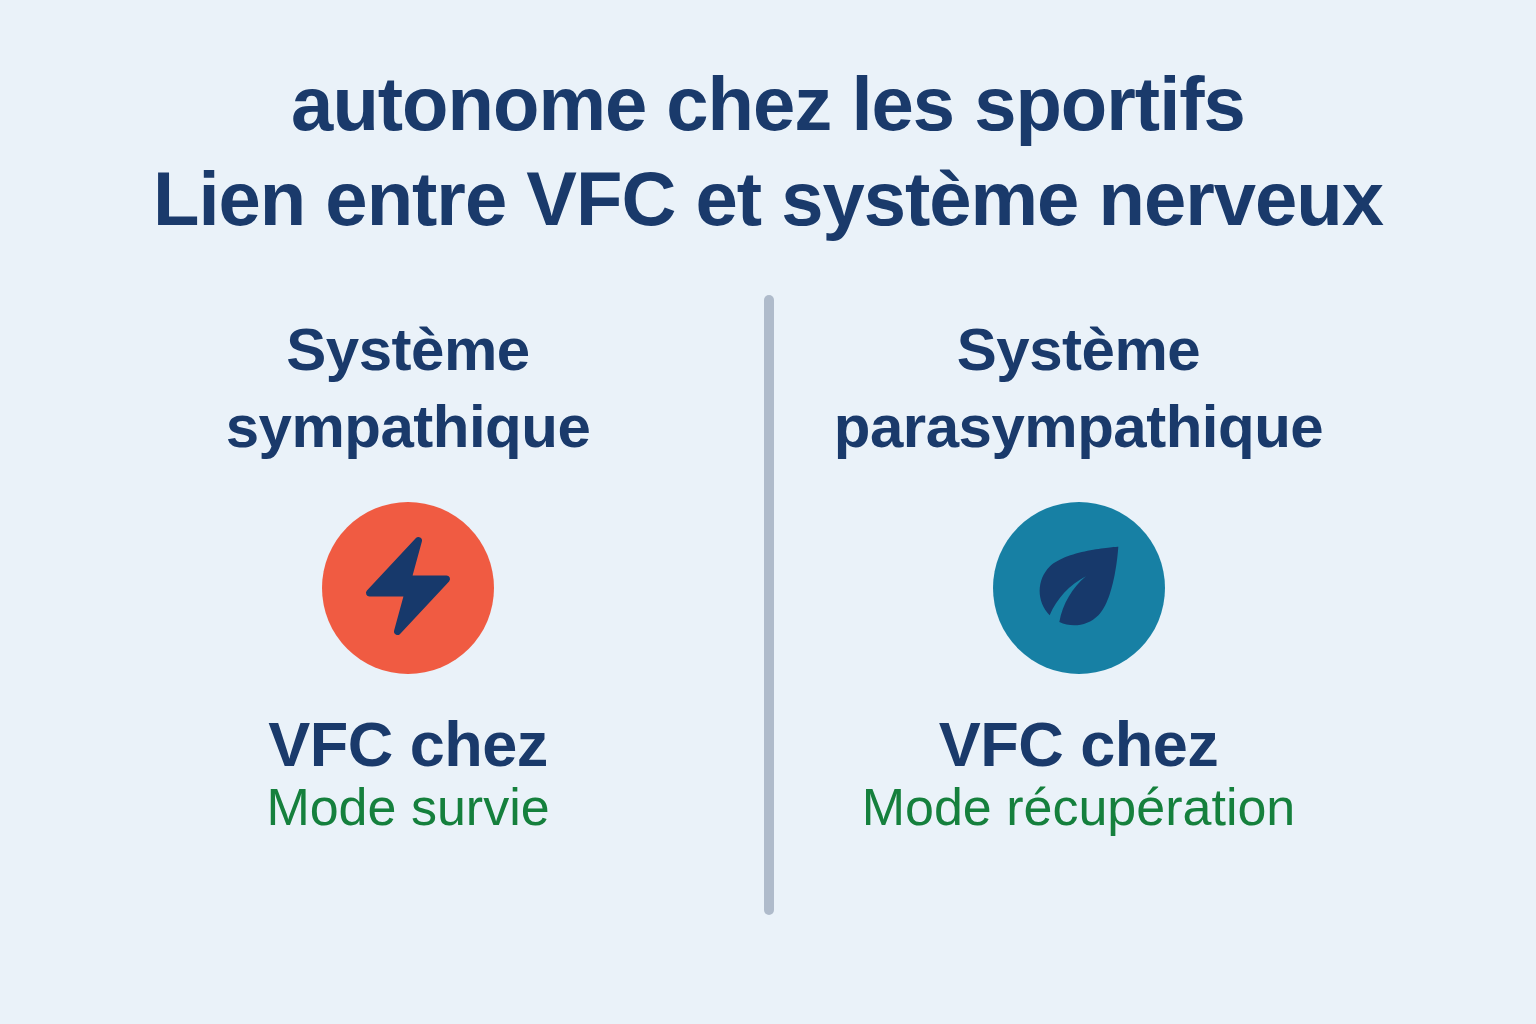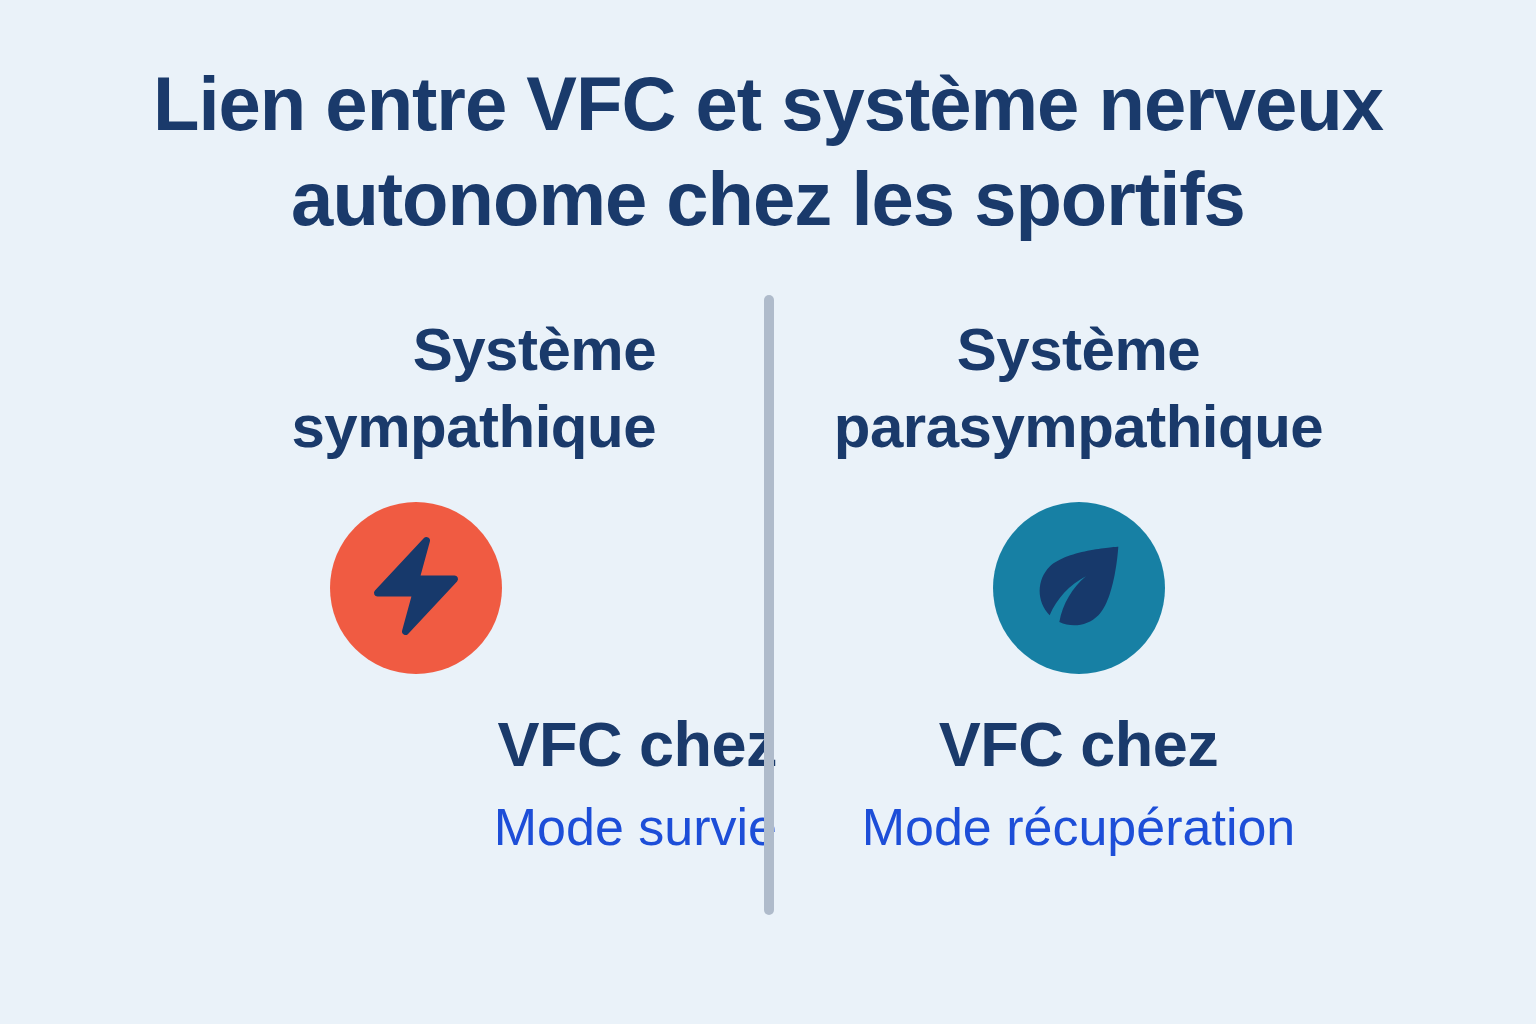--- a/index.html
+++ b/index.html
@@ -30,21 +30,21 @@
     width: 10px; height: 620px;
     background: #AFBBCB;
     border-radius: 6px;
   }
   .column {
     position: absolute;
     top: 312px;
     text-align: center;
     box-sizing: border-box;
   }
-  .column.left  { left: 8px;     width: 769px; padding-left: 47px; text-align: right; }
+  .column.left  { left: 0;     width: 769px; padding-left: 47px; }
   .column.right { left: 769px; width: 767px; padding-right: 148px; }
   .heading {
     font-size: 60px;
     font-weight: 700;
     color: #1A3A6B;
     line-height: 1.28;
     letter-spacing: -0.5px;
     margin: 0 auto;
   }
   .column.left  .heading { max-width: 480px; }
@@ -61,35 +61,34 @@
   .icon-circle.teal   { background: #1780A4; }
   .vfc-label {
     margin-top: 36px;
     font-size: 63px;
     font-weight: 700;
     color: #1A3A6B;
     line-height: 1.1;
     letter-spacing: -0.5px;
   }
   .mode-label {
-    margin-top: 20px;
     font-size: 52px;
     font-weight: 400;
-    color: #1d4ed8;
+    color: #15803d;
     line-height: 1.1;
   }
 </style>
 </head>
 <body>
 
 <div class="stage">
 
   <div class="title">
+    <div>autonome chez les sportifs</div>
     <div>Lien entre VFC et système nerveux</div>
-    <div>autonome chez les sportifs</div>
   </div>
 
   <div class="column left">
     <div class="heading">Système sympathique</div>
     <div class="icon-circle orange">
       <span>
         <svg width="112" height="112" viewBox="0 0 24 24" aria-hidden="true">
           <path fill="#17396B" d="M14.615 1.595a.75.75 0 0 1 .359.852L12.982 9.75h7.268a.75.75 0 0 1 .548 1.262l-10.5 11.25a.75.75 0 0 1-1.272-.71l1.992-7.302H3.75a.75.75 0 0 1-.548-1.262l10.5-11.25a.75.75 0 0 1 .913-.143z"></path>
         </svg>
       </span>

